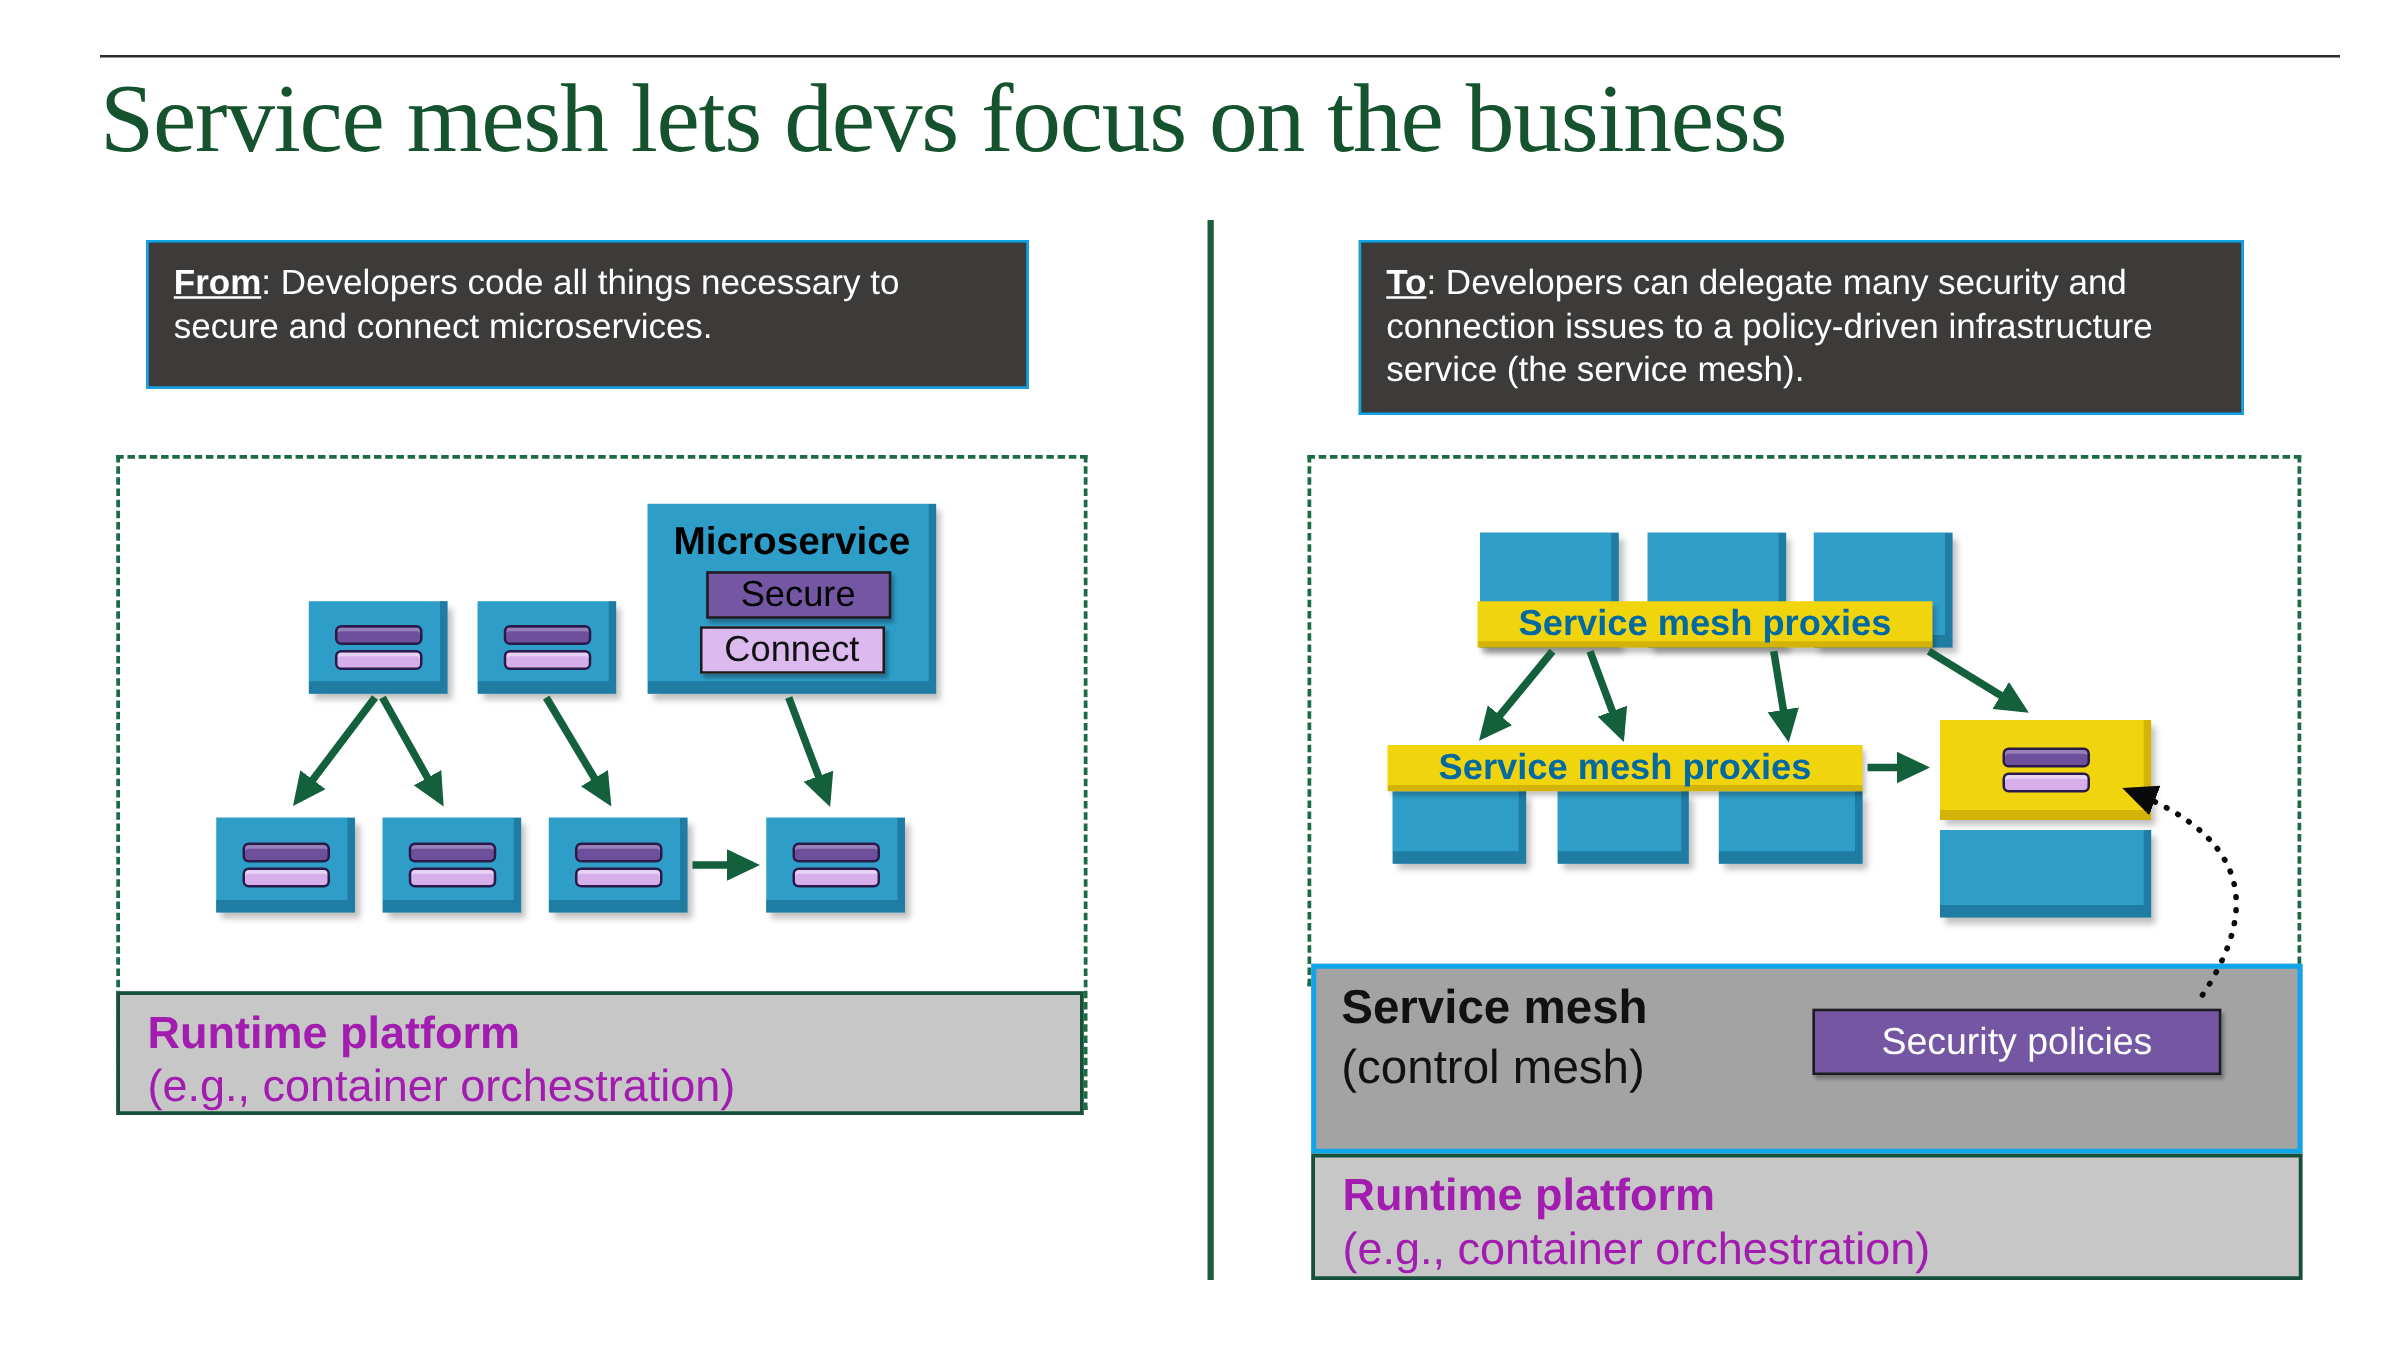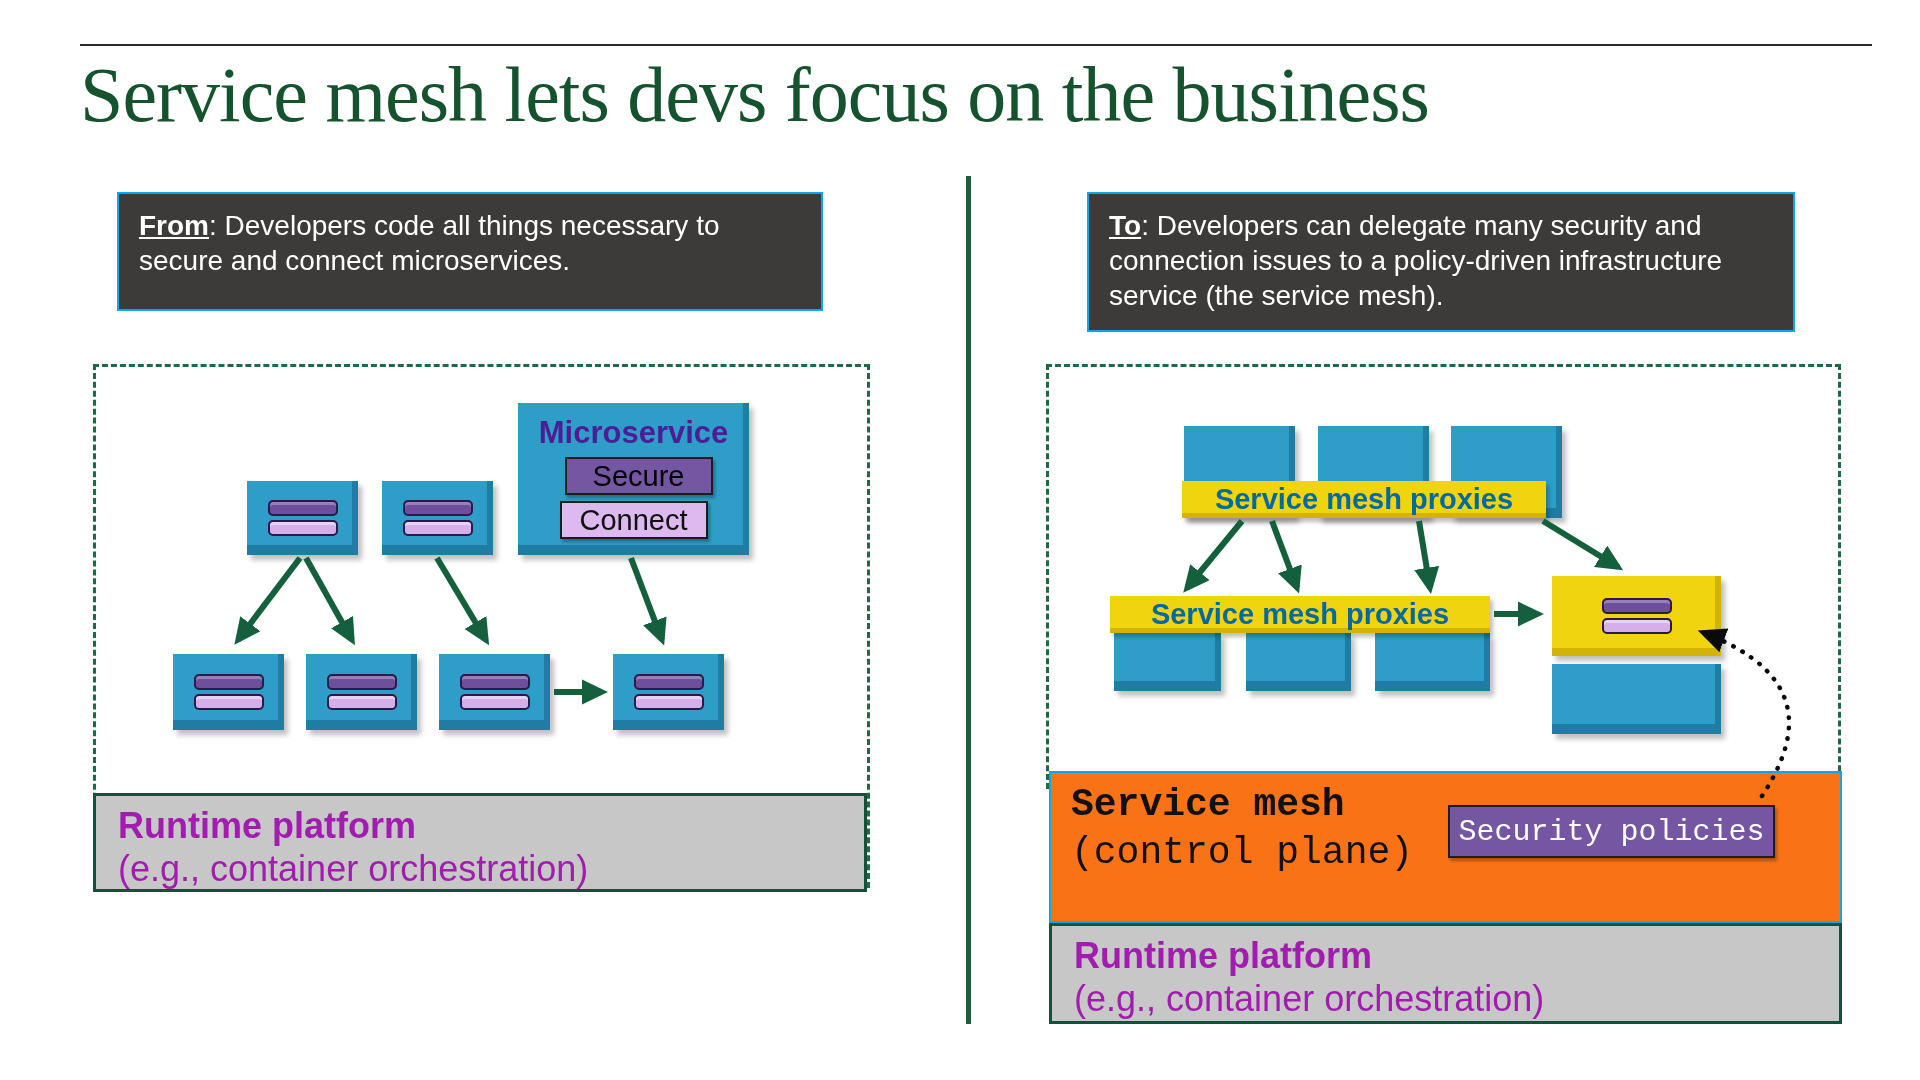--- a/index.html
+++ b/index.html
@@ -41,21 +41,21 @@
   }
   .bar { width:70px; height:16px; border:2px solid #2a1a4a; border-radius:5px; box-sizing:border-box; }
   .bar-dark  { background:#6d4f9c; box-shadow: inset 0 3px 0 rgba(255,255,255,0.28); }
   .bar-light { background:#d6aeea; box-shadow: inset 0 3px 0 rgba(255,255,255,0.45); }
 
   .ms-box {
     position:absolute; background:#2e9ec9;
     box-shadow: inset -6px -10px 0 rgba(13,82,118,0.45), 4px 5px 5px rgba(0,0,0,0.25);
     display:flex; flex-direction:column; align-items:center; box-sizing:border-box;
   }
-  .ms-title { color:#4c1d95; font-weight:700; font-size:31px; margin-top:12px; }
+  .ms-title { color:#000000; font-weight:700; font-size:31px; margin-top:12px; }
   .chip {
     width:148px; height:38px; margin-top:6px; border:2px solid #1c1c1c; box-sizing:border-box;
     display:flex; align-items:center; justify-content:center; font-size:29px;
     box-shadow: 2px 3px 3px rgba(0,0,0,0.3);
   }
   .chip-secure  { background:#7456a3; color:#000000;margin-left:10px; }
   .chip-connect { background:#dcb9ee; color:#111111; }
 
   .band {
     position:absolute; background:#efd40e; color:#0369a1; font-weight:700; font-size:29px;
@@ -64,23 +64,22 @@
     white-space:nowrap;
   }
 
   .ybox {
     position:absolute; background:#efd40e;
     box-shadow: inset -6px -8px 0 rgba(170,130,0,0.4), 4px 5px 5px rgba(0,0,0,0.25);
     display:flex; flex-direction:column; align-items:center; justify-content:center; gap:4px;
   }
 
   .control-plane {
-    position:absolute; background:#f97316; border:2px solid #0ea5e9; box-sizing:border-box;
+    position:absolute; background:#a3a3a3; border:4px solid #0ea5e9; box-sizing:border-box;
     color:#111;
-    font-family:Liberation Mono, monospace;
   }
   .cp-line1 { position:absolute; left:20px; top:10px; font-weight:700; font-size:38px; }
   .cp-line2 { position:absolute; left:20px; top:58px; font-weight:400; font-size:38px; }
   .policy {
     position:absolute; border:2px solid #1c1c1c; box-sizing:border-box;
     display:flex; align-items:center; justify-content:center; font-size:30px;
     box-shadow: 2px 3px 3px rgba(0,0,0,0.3);
   }
   .policy-security   { left:397px; top:32px; width:327px; height:53px; background:#7456a3; color:#ffffff; }
   .policy-connection { left:397px; top:83px; width:327px; height:50px; background:#dcb9ee; color:#111111; }
@@ -156,21 +155,21 @@
   <div class="band" style="left:1110px; top:596px; width:380px; height:37px;">Service mesh proxies</div>
 
   <div class="ybox" style="left:1552px; top:576px; width:169px; height:80px;">
     <div class="bar bar-dark"></div>
     <div class="bar bar-light"></div>
   </div>
   <div class="sbox" style="left:1552px; top:664px; width:169px; height:70px;"></div>
 
   <div class="control-plane" style="left:1049px; top:771px; width:793px; height:152px;">
     <div class="cp-line1">Service mesh</div>
-    <div class="cp-line2">(control plane)</div>
+    <div class="cp-line2">(control mesh)</div>
     <div class="policy policy-security">Security policies</div>
   </div>
 
   <div class="runtime" style="left:1049px; top:923px; width:793px; height:101px;">
     <div class="rt1">Runtime platform</div>
     <div class="rt2">(e.g., container orchestration)</div>
   </div>
 
   <svg class="arrow-layer" viewBox="0 0 1920 1080">
     <defs>

